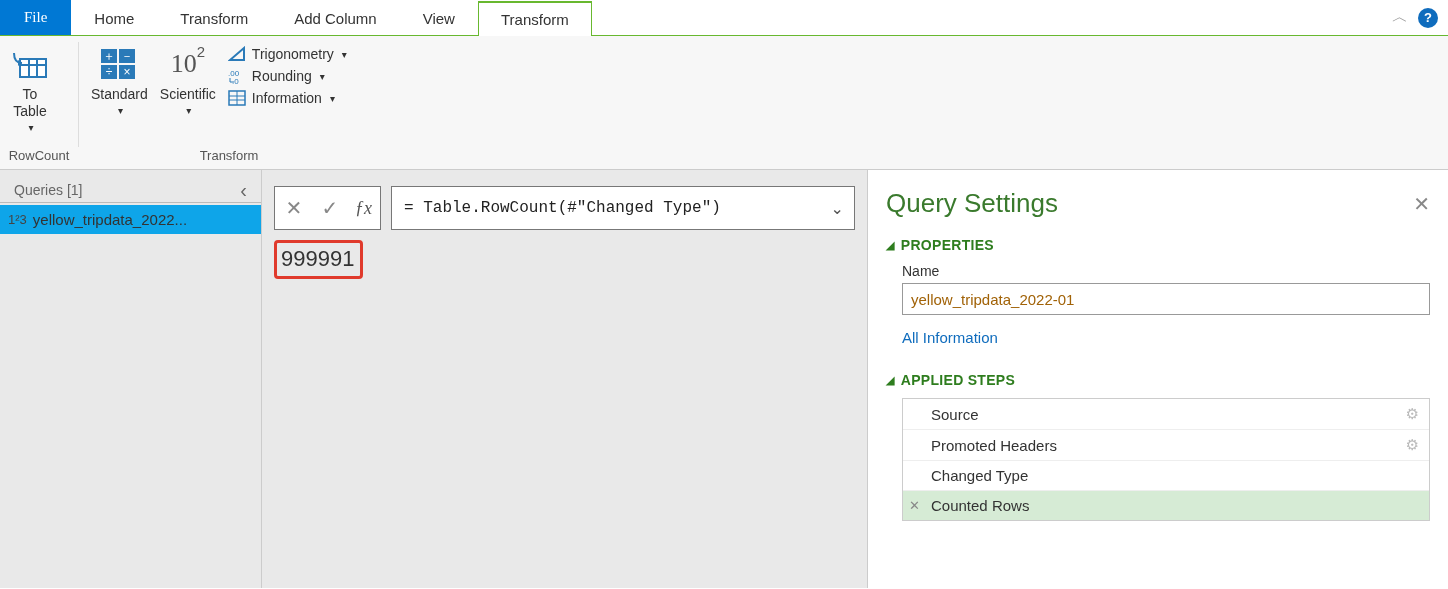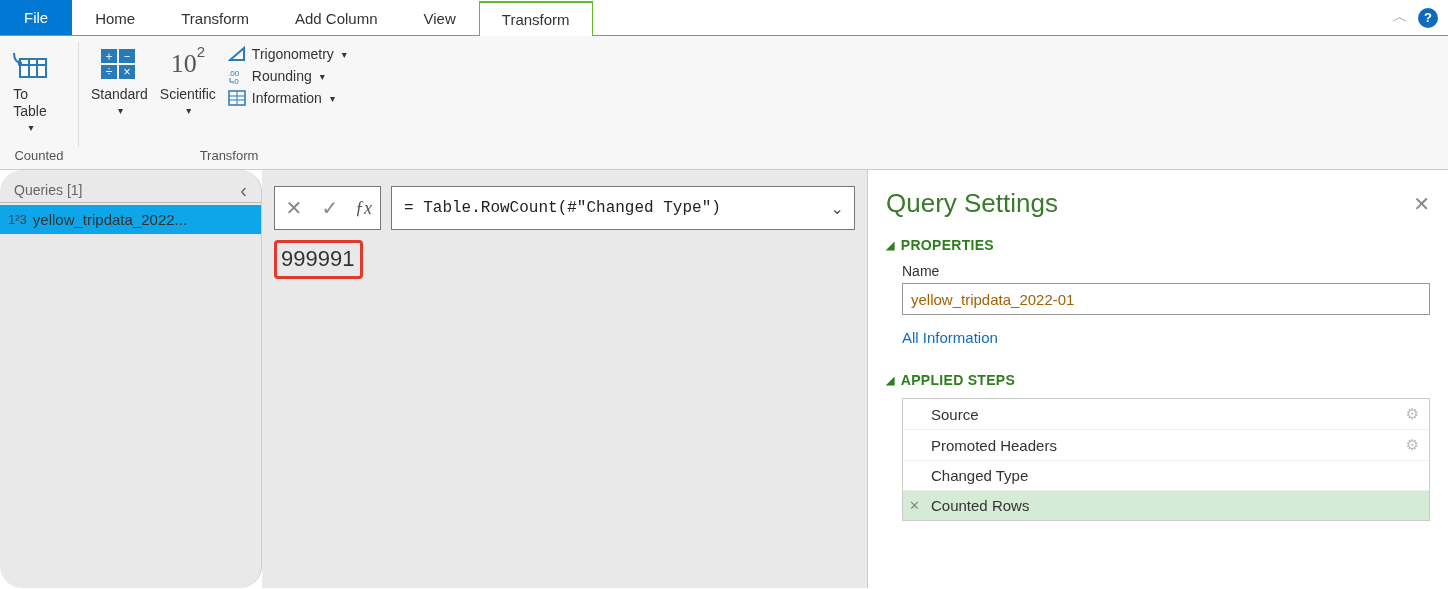--- a/index.html
+++ b/index.html
@@ -17,20 +17,21 @@
     align-items: stretch;
     height: 36px;
     border-bottom: 1px solid #68b82f;
   }
   .file-tab {
     background: #0078d4;
     color: #fff;
     padding: 0 24px;
     display: flex; align-items: center;
     font-size: 15px;
+    font-family: Liberation Serif, serif;
   }
   .main-tab {
     padding: 0 22px;
     display: flex; align-items: center;
     font-size: 15px;
     color: #333;
     border: 1px solid transparent;
     border-bottom: none;
     cursor: default;
   }
@@ -77,39 +78,38 @@
     padding: 2px 0;
   }
   .rb-btn {
     display: flex; flex-direction: column; align-items: center;
     justify-content: flex-start;
     padding: 4px 6px; gap: 2px;
     font-size: 14px;
     line-height: 1.2;
   }
   .rb-btn .icon-box { height: 40px; display:flex; align-items:center; justify-content:center; }
-  .rb-btn .lbl { }
+  .rb-btn .lbl { text-align: center; }
   .small-stack { display:flex; flex-direction:column; gap:6px; padding: 6px 6px; }
   .small-item { display:flex; align-items:center; gap:6px; font-size:14px; }
   .caret { font-size: 10px; margin-left: 2px; }
   .icon-num {
     font-family: "Times New Roman", serif;
     font-size: 26px; color: #555;
   }
 
   .workspace {
     display: flex;
     height: 418px;
   }
   .queries-pane {
     width: 262px;
     background: #e9e9e9;
     border-right: 1px solid #ccc;
     position: relative;
-    border-radius: 22px;
   }
   .queries-header {
     color: #666; font-size: 14px;
     padding: 12px 12px 4px 14px;
     border-bottom: 1px solid #bbb;
     display: flex; justify-content: space-between; align-items: center;
   }
   .queries-header .coll { color:#666; font-size:20px; line-height: 0.6; padding-right:2px; }
   .query-item {
     display:flex; align-items:center; gap:6px;
@@ -248,21 +248,21 @@
             <line x1="25" y1="10" x2="25" y2="28" stroke="#2a7ab8" stroke-width="2"></line>
             <path d="M2,4 Q2,14 10,14" fill="none" stroke="#2a7ab8" stroke-width="2"></path>
             <polygon points="10,14 6,11 6,17" fill="#2a7ab8"></polygon>
           </svg>
         </div>
         <div class="lbl" style="white-space:pre">To
 Table</div>
         <span class="caret">▾</span>
       </div>
     </div>
-    <div class="ribbon-label">Counted</div>
+    <div class="ribbon-label">RowCount</div>
   </div>
 
   <div class="ribbon-sep"></div>
 
   <div class="ribbon-group transform">
     <div class="ribbon-row">
       <div class="rb-btn">
         <div class="icon-box">
           <svg width="40" height="34">
             <rect x="2" y="2" width="16" height="14" fill="#2a7ab8"></rect>

